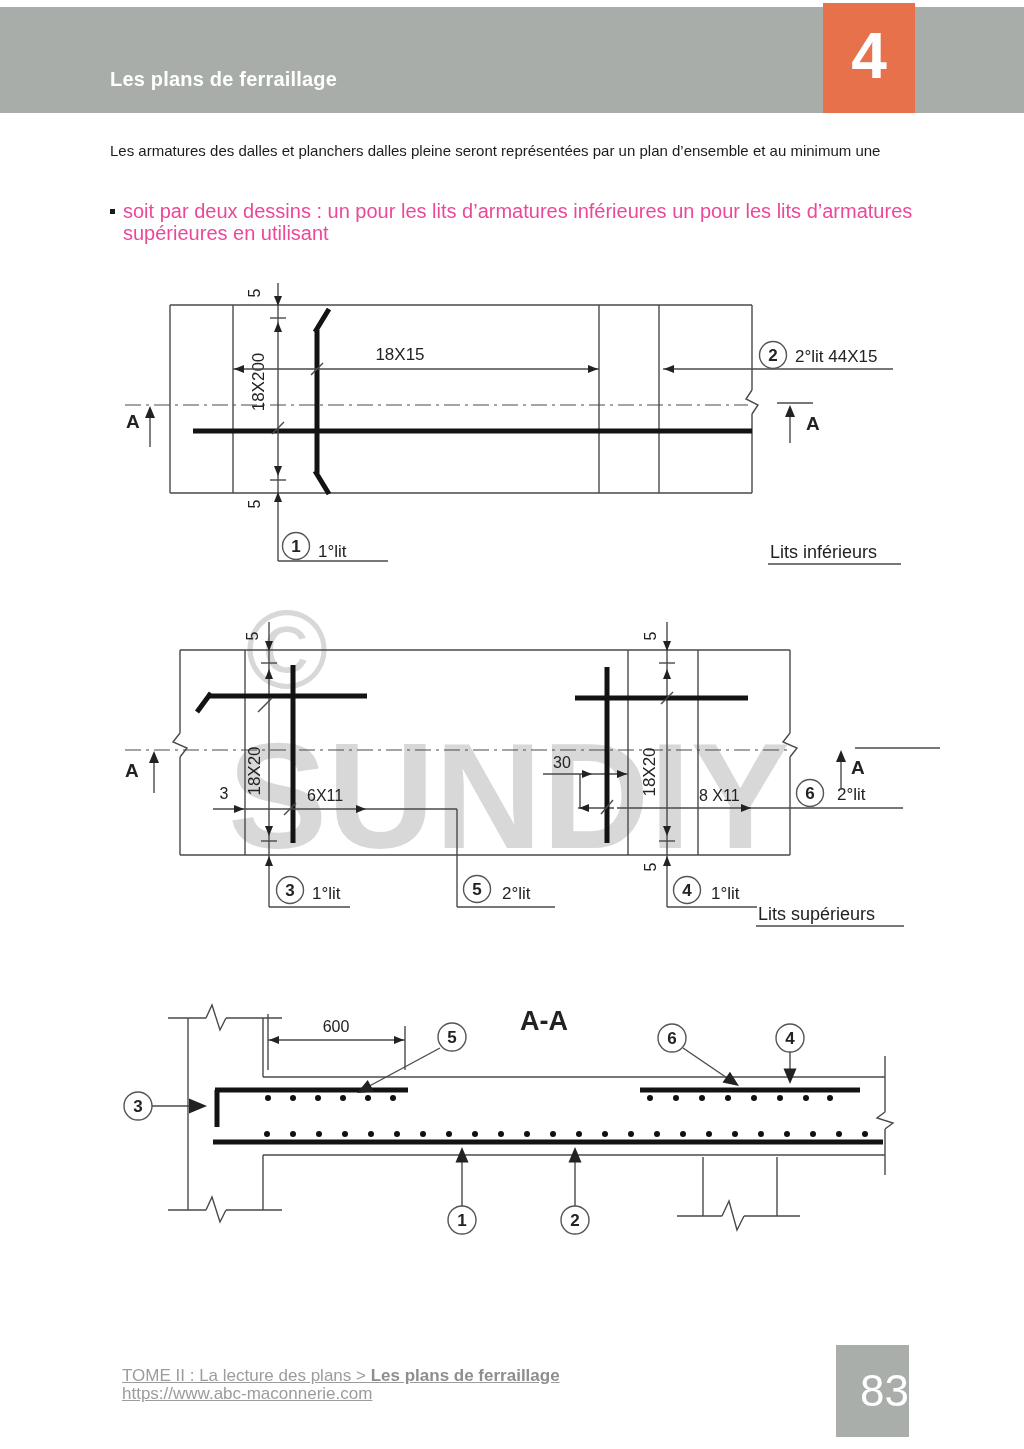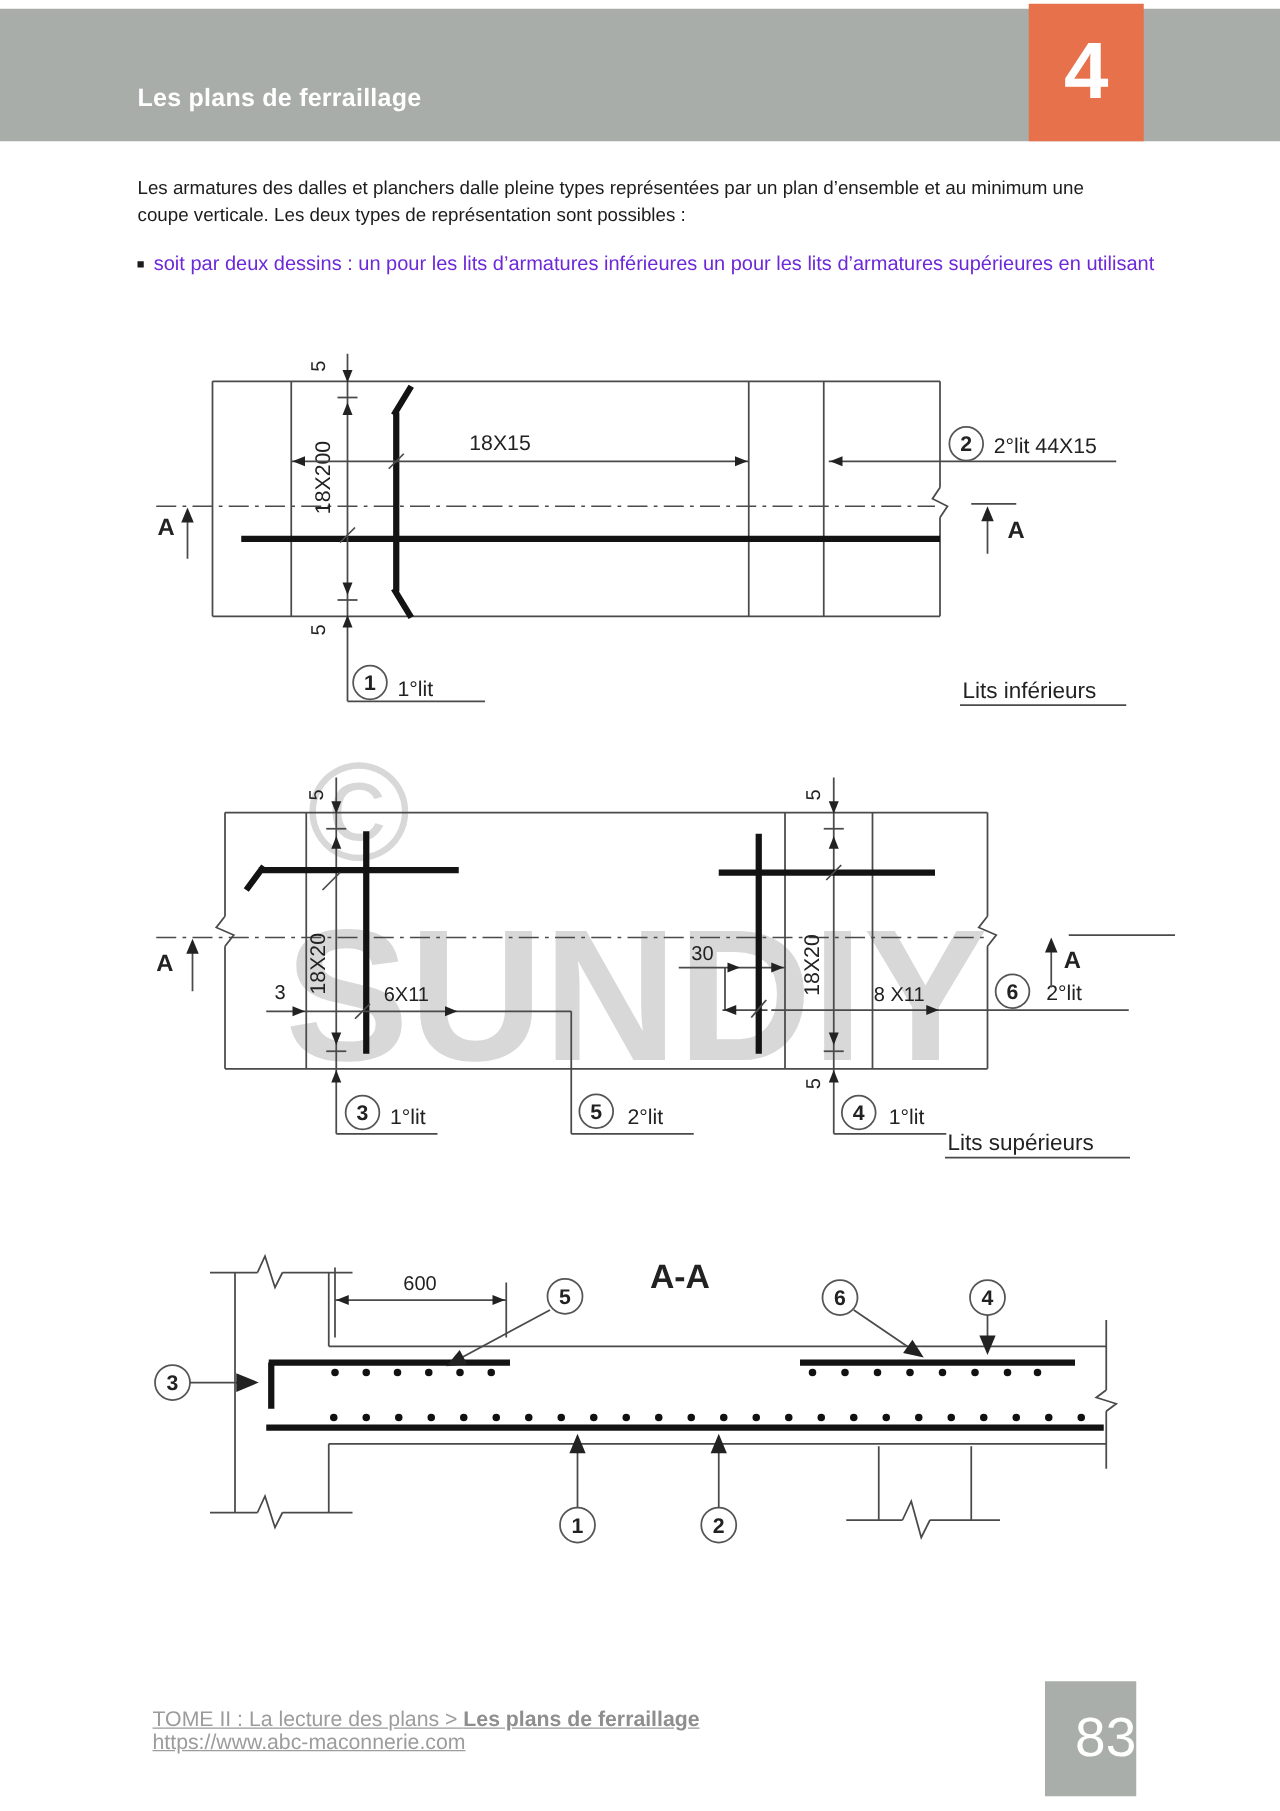--- a/index.html
+++ b/index.html
@@ -6,21 +6,21 @@
   .page{position:relative;width:1024px;height:1449px;background:#ffffff;overflow:hidden;
         font-family:"Liberation Sans",sans-serif;color:#1b1b1b;}
   .band{position:absolute;left:0;top:7px;width:1024px;height:106px;background:#a8ada9;}
   .band h1{position:absolute;left:110px;top:61px;margin:0;font-size:20px;font-weight:bold;color:#ffffff;letter-spacing:.2px;}
   .chapter{position:absolute;left:823px;top:3px;width:92px;height:110px;background:#e7714b;
            display:flex;align-items:center;justify-content:center;}
   .chapter span{color:#fff;font-size:64px;font-weight:bold;line-height:1;padding-bottom:4px;}
   .intro{position:absolute;left:110px;top:140px;width:820px;font-size:15px;line-height:21.5px;color:#1c1c1c;}
   .bullet{position:absolute;left:110px;top:201px;width:830px;display:flex;}
   .bullet .sq{width:5px;height:5px;background:#1b1b1b;margin:8px 8px 0 0;flex:0 0 auto;}
-  .bullet .bt{font-size:16px;line-height:21.5px;color:#6d28d9;}
+  .bullet .bt{font-size:20px;line-height:21.5px;color:#ec4899;}
   svg{position:absolute;left:0;top:268px;}
   svg text{font-family:"Liberation Sans",sans-serif;fill:#222;}
   .dtxt{font-size:17px;}
   .stxt{font-size:16px;}
   .atxt{font-size:19px;font-weight:bold;}
   .mnum{font-size:17px;font-weight:bold;text-anchor:middle;}
   .cap{font-size:18px;}
   .aa{font-size:27px;font-weight:bold;text-anchor:middle;}
   .wm{fill:#d8d8d8;}
   .thin{stroke:#4a4a4a;stroke-width:1.4;fill:none;}
@@ -41,22 +41,21 @@
 <div class="page">
 
   <div class="band">
     <h1>Les plans de ferraillage</h1>
   </div>
   <div class="chapter">
     <span>4</span>
   </div>
 
   <div class="intro">
-    <div>Les armatures des dalles et planchers dalle pleine types représentées par un plan d’ensemble et au minimum une</div>
-    <div>coupe verticale. Les deux types de représentation sont possibles :</div>
+    <div>Les armatures des dalles et planchers dalles pleine seront représentées par un plan d’ensemble et au minimum une</div>
   </div>
 
   <div class="bullet">
     <span class="sq"></span>
     <div class="bt">
       <div>soit par deux dessins : un pour les lits d’armatures inférieures un pour les lits d’armatures supérieures en utilisant</div>
     </div>
   </div>
 
   <svg width="1024" height="1000" viewBox="0 268 1024 1000">

